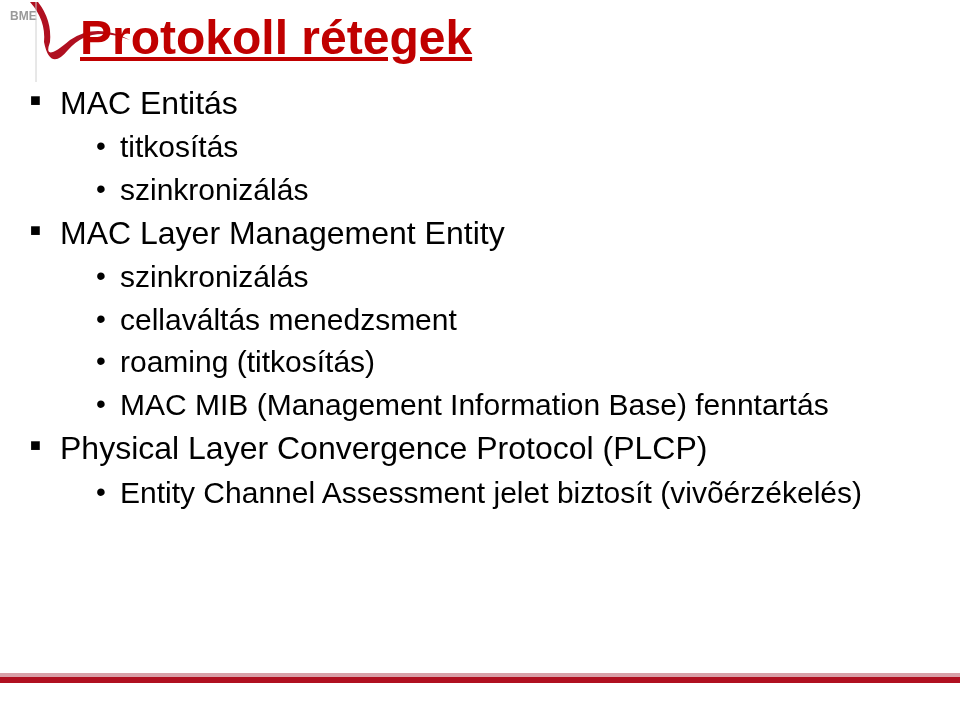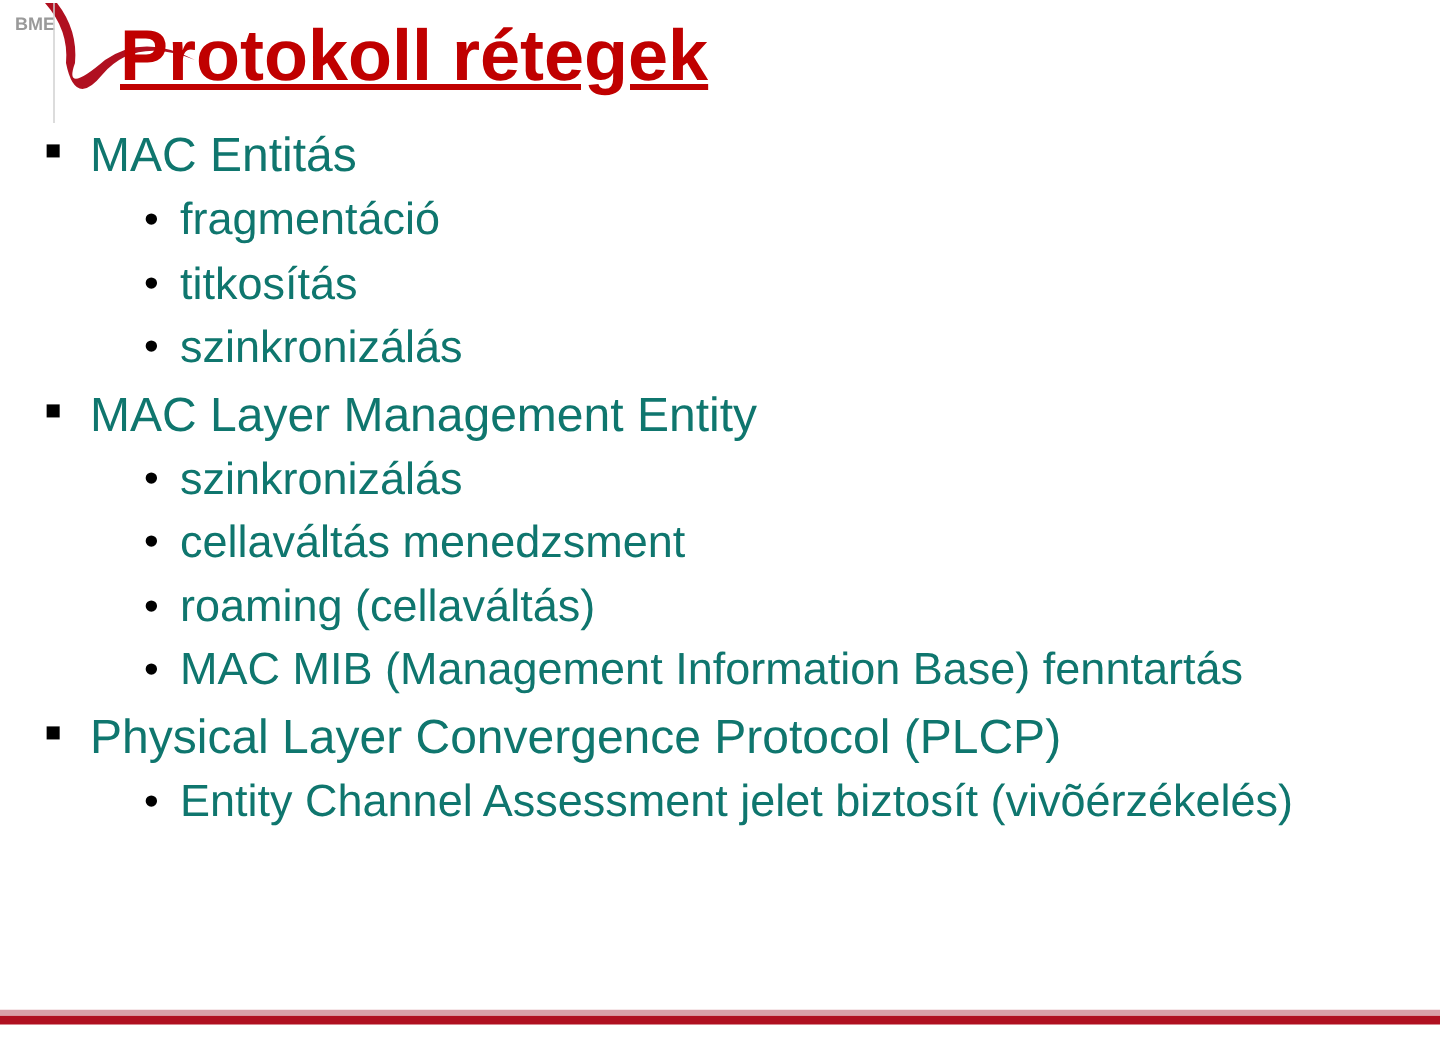--- a/index.html
+++ b/index.html
@@ -27,21 +27,21 @@
     font-weight: bold;
     color: #c00000;
     text-decoration: underline;
   }
   .content {
     position: absolute;
     top: 82px;
     left: 30px;
     width: 900px;
     font-size: 30px;
-    color: #0f766e;
+    color: #000000;
     line-height: 1.35;
   }
   .l1 {
     margin: 0 0 2px 0;
     padding-left: 30px;
     position: relative;
     font-size: 32px;
   }
   .l1::before {
     content: "■";
@@ -85,28 +85,27 @@
 
     <line x1="36" y1="0" x2="36" y2="80" stroke="#d0d0d0" stroke-width="1"></line>
   </svg>
 </div>
 
 <div class="slide-title">Protokoll rétegek</div>
 
 <div class="content">
 
   <div class="l1">MAC Entitás</div>
-  <div class="l2">fragmentáció</div>
   <div class="l2">titkosítás</div>
   <div class="l2">szinkronizálás</div>
 
   <div class="l1">MAC Layer Management Entity</div>
   <div class="l2">szinkronizálás</div>
   <div class="l2">cellaváltás menedzsment</div>
-  <div class="l2">roaming (cellaváltás)</div>
+  <div class="l2">roaming (titkosítás)</div>
   <div class="l2">MAC MIB (Management Information Base) fenntartás</div>
 
   <div class="l1">Physical Layer Convergence Protocol (PLCP)</div>
   <div class="l2">Entity Channel Assessment jelet biztosít (vivõérzékelés)</div>
 
 </div>
 
 <div class="footer-bar">
   <svg width="960" height="14" viewBox="0 0 960 14">
     <rect x="0" y="4" width="960" height="6" fill="#b01020"></rect>

